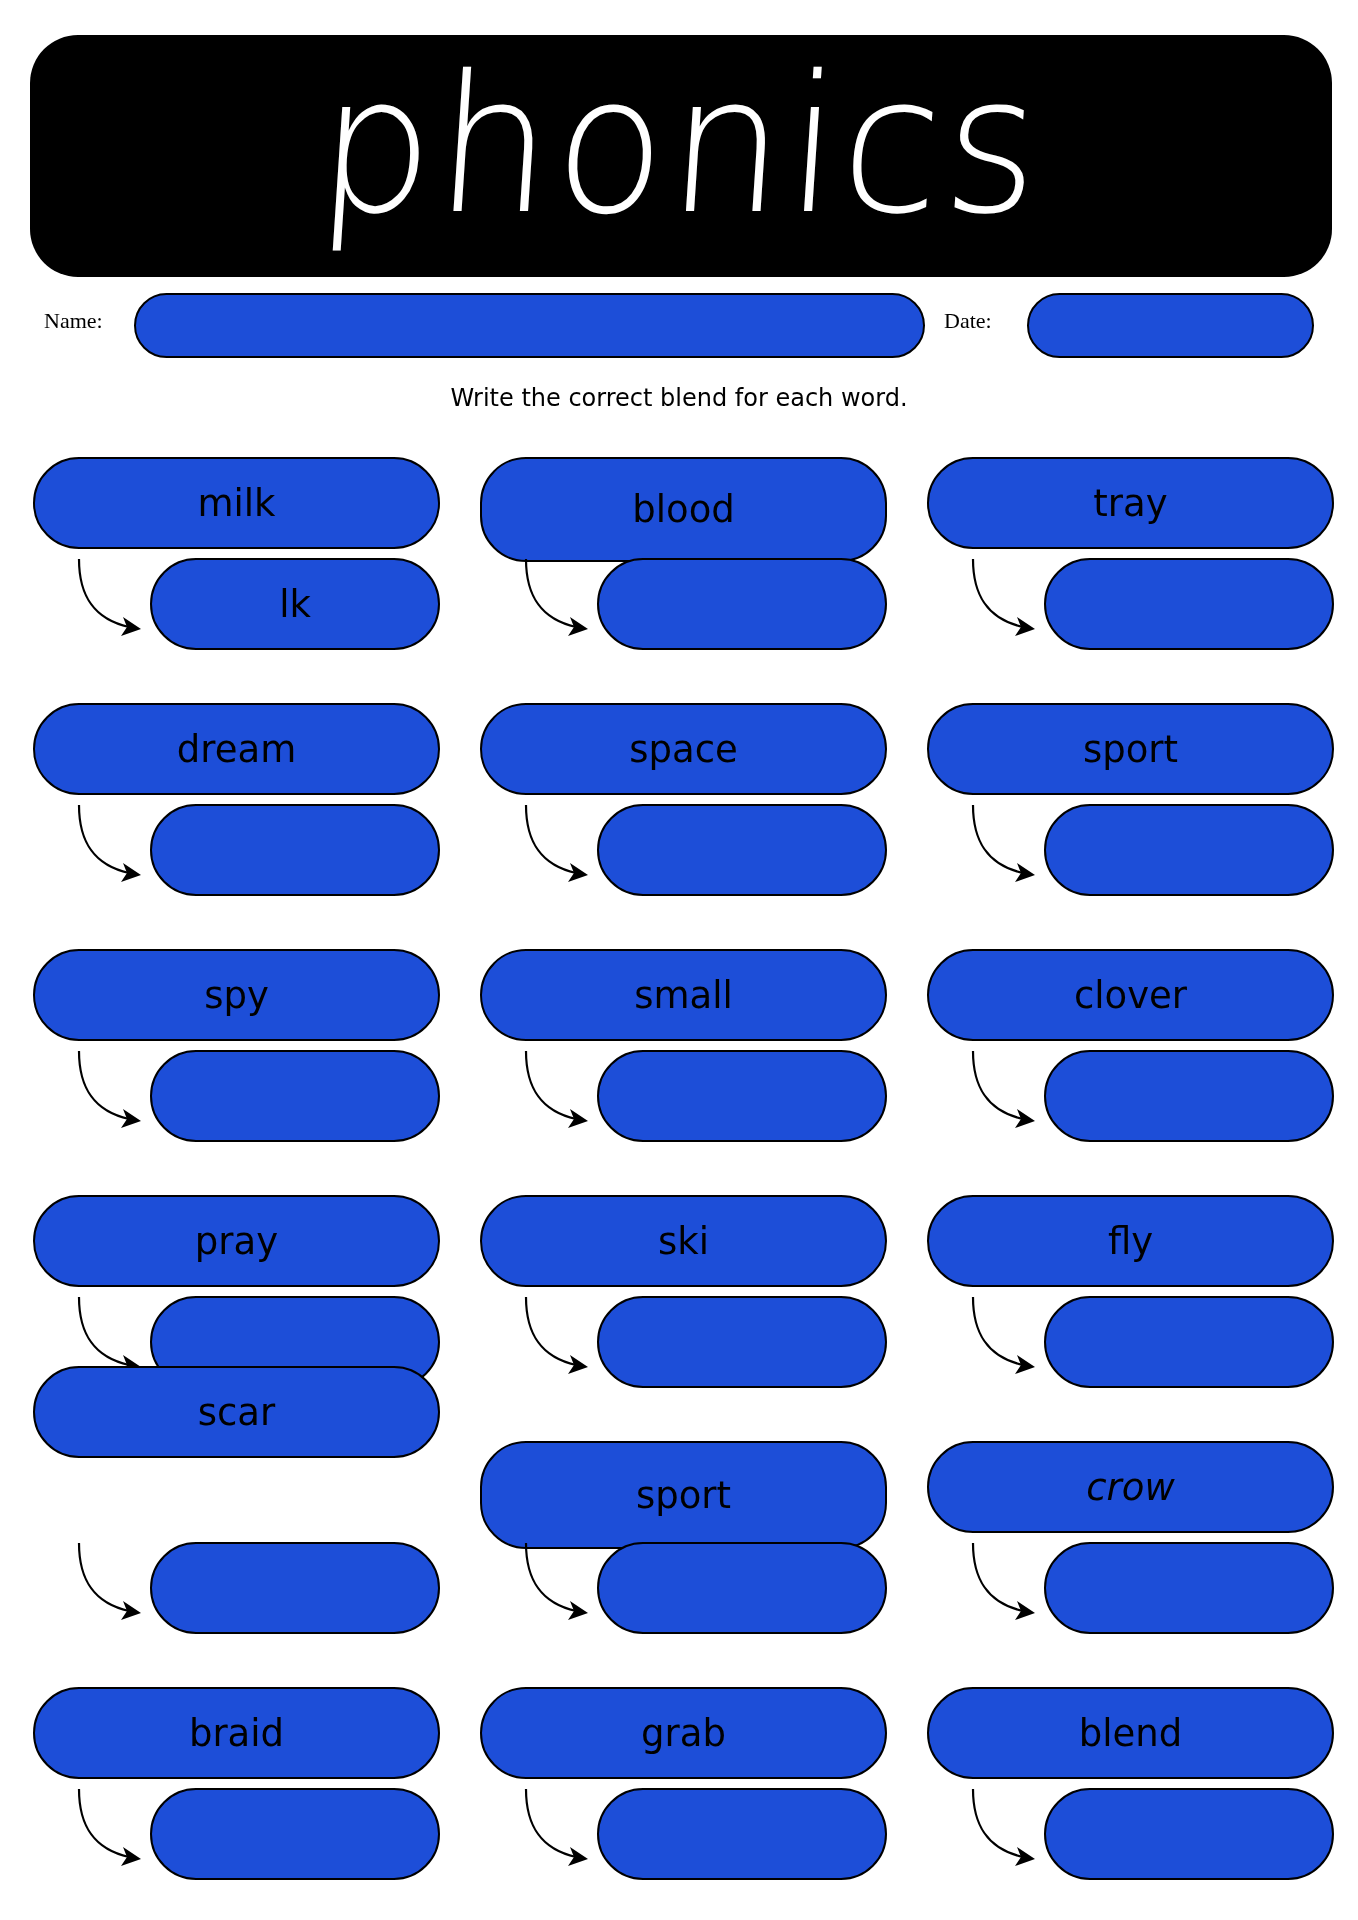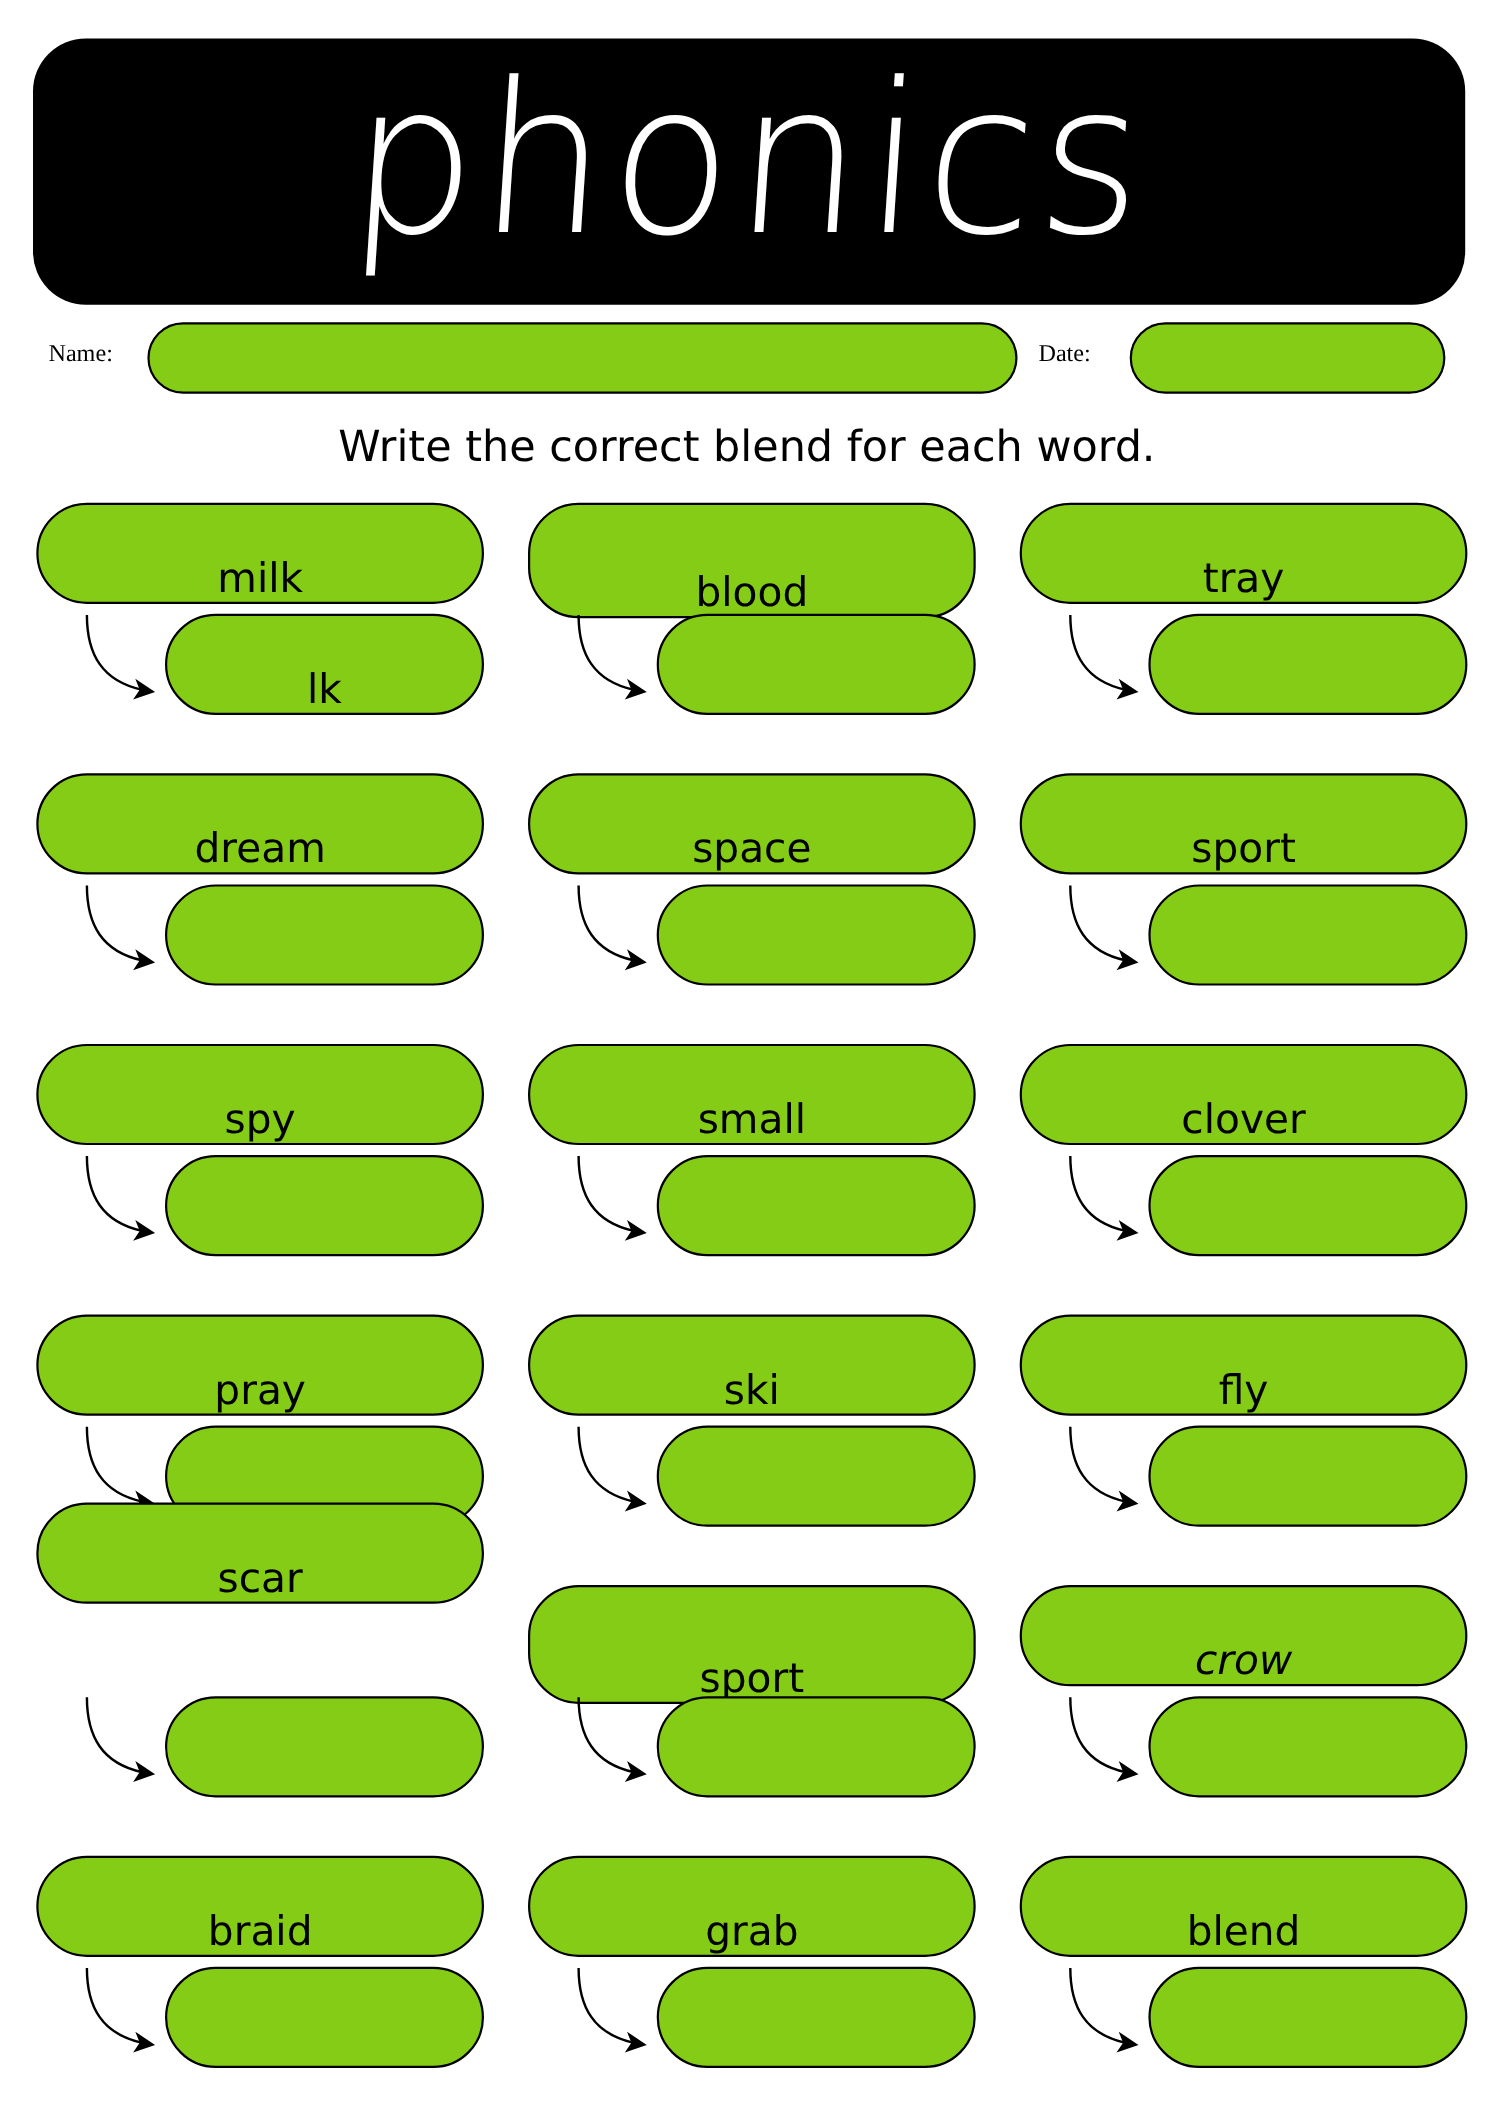--- a/index.html
+++ b/index.html
@@ -3,24 +3,24 @@
 <meta charset="utf-8">
 <style>
   html, body { margin:0; padding:0; background:#ffffff; }
   body { width:1358px; height:1920px; position:relative; overflow:hidden;
          font-family:"DejaVu Sans", sans-serif; color:#000; }
   .header { position:absolute; left:30px; top:35px; width:1302px; height:242px;
             background:#000; border-radius:48px; display:flex; align-items:center; justify-content:center; }
   .header-title { color:#fff; font-family:"DejaVu Sans", sans-serif; font-weight:300;
                   font-size:190px; letter-spacing:4px; line-height:1; transform:scaleX(0.95) skewX(-4deg); margin-top:-20px; }
   .label { position:absolute; font-size:22px; font-family:Liberation Serif, serif; }
-  .pill { position:absolute; border:2.5px solid #000; border-radius:46px; background:#84cc16; box-sizing:border-box;
-          display:flex; align-items:flex-end; justify-content:center; }
+  .pill { position:absolute; border:2.5px solid #000; border-radius:46px; background:#1d4ed8; box-sizing:border-box;
+          display:flex; align-items:center; justify-content:center; }
   .field { border-radius:34px; }
-  .instruction { position:absolute; left:0; width:1358px; top:384px; text-align:center; font-size:39px; }
+  .instruction { position:absolute; left:0; width:1358px; top:384px; text-align:center; font-size:24px; }
   .word { font-size:37px; }
   .ans { font-size:37px; }
   .arrow { position:absolute; }
 </style>
 </head>
 <body>
 
 <div class="header">
   <span class="header-title">phonics</span>
 </div>

